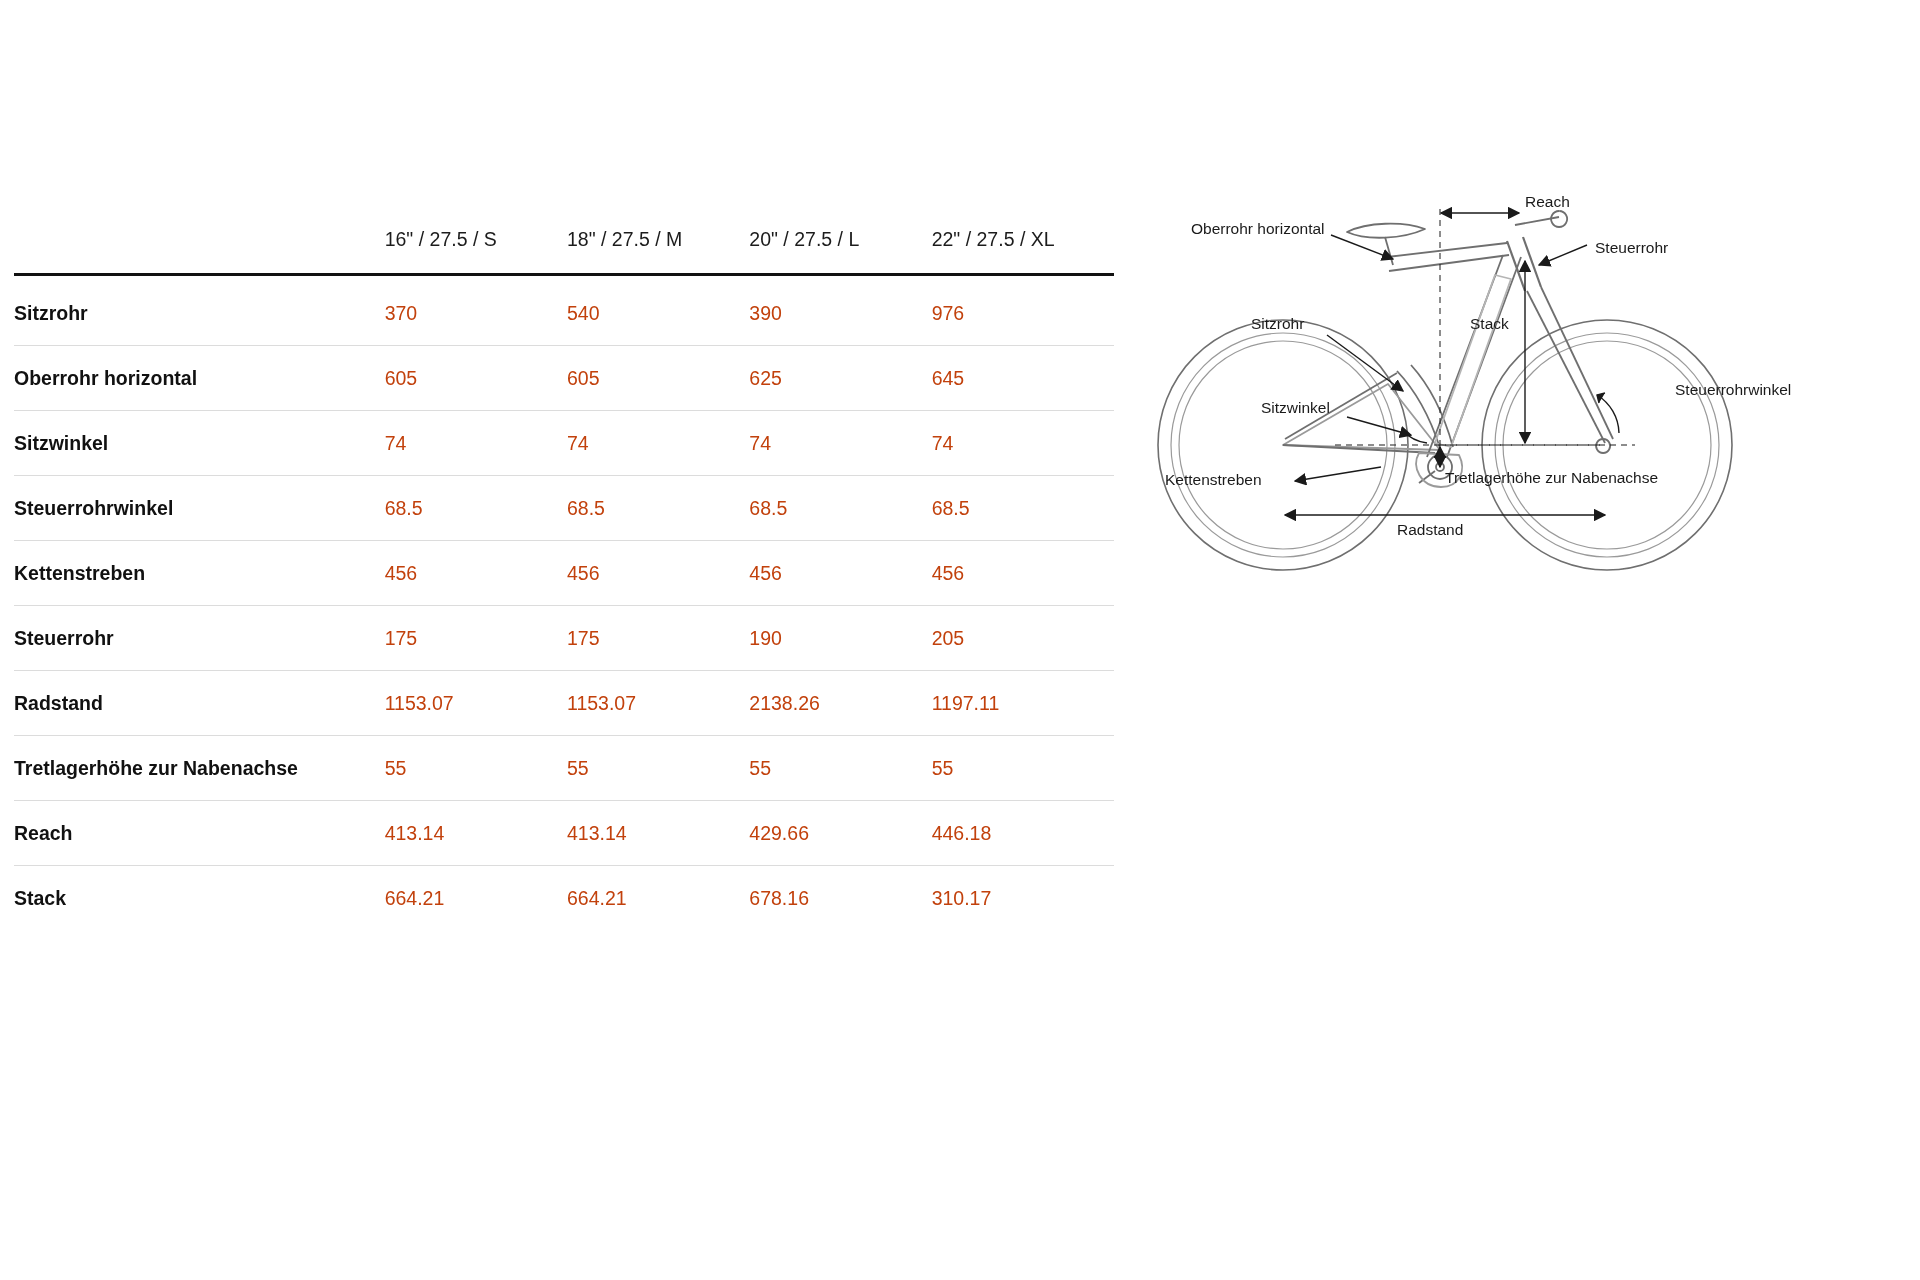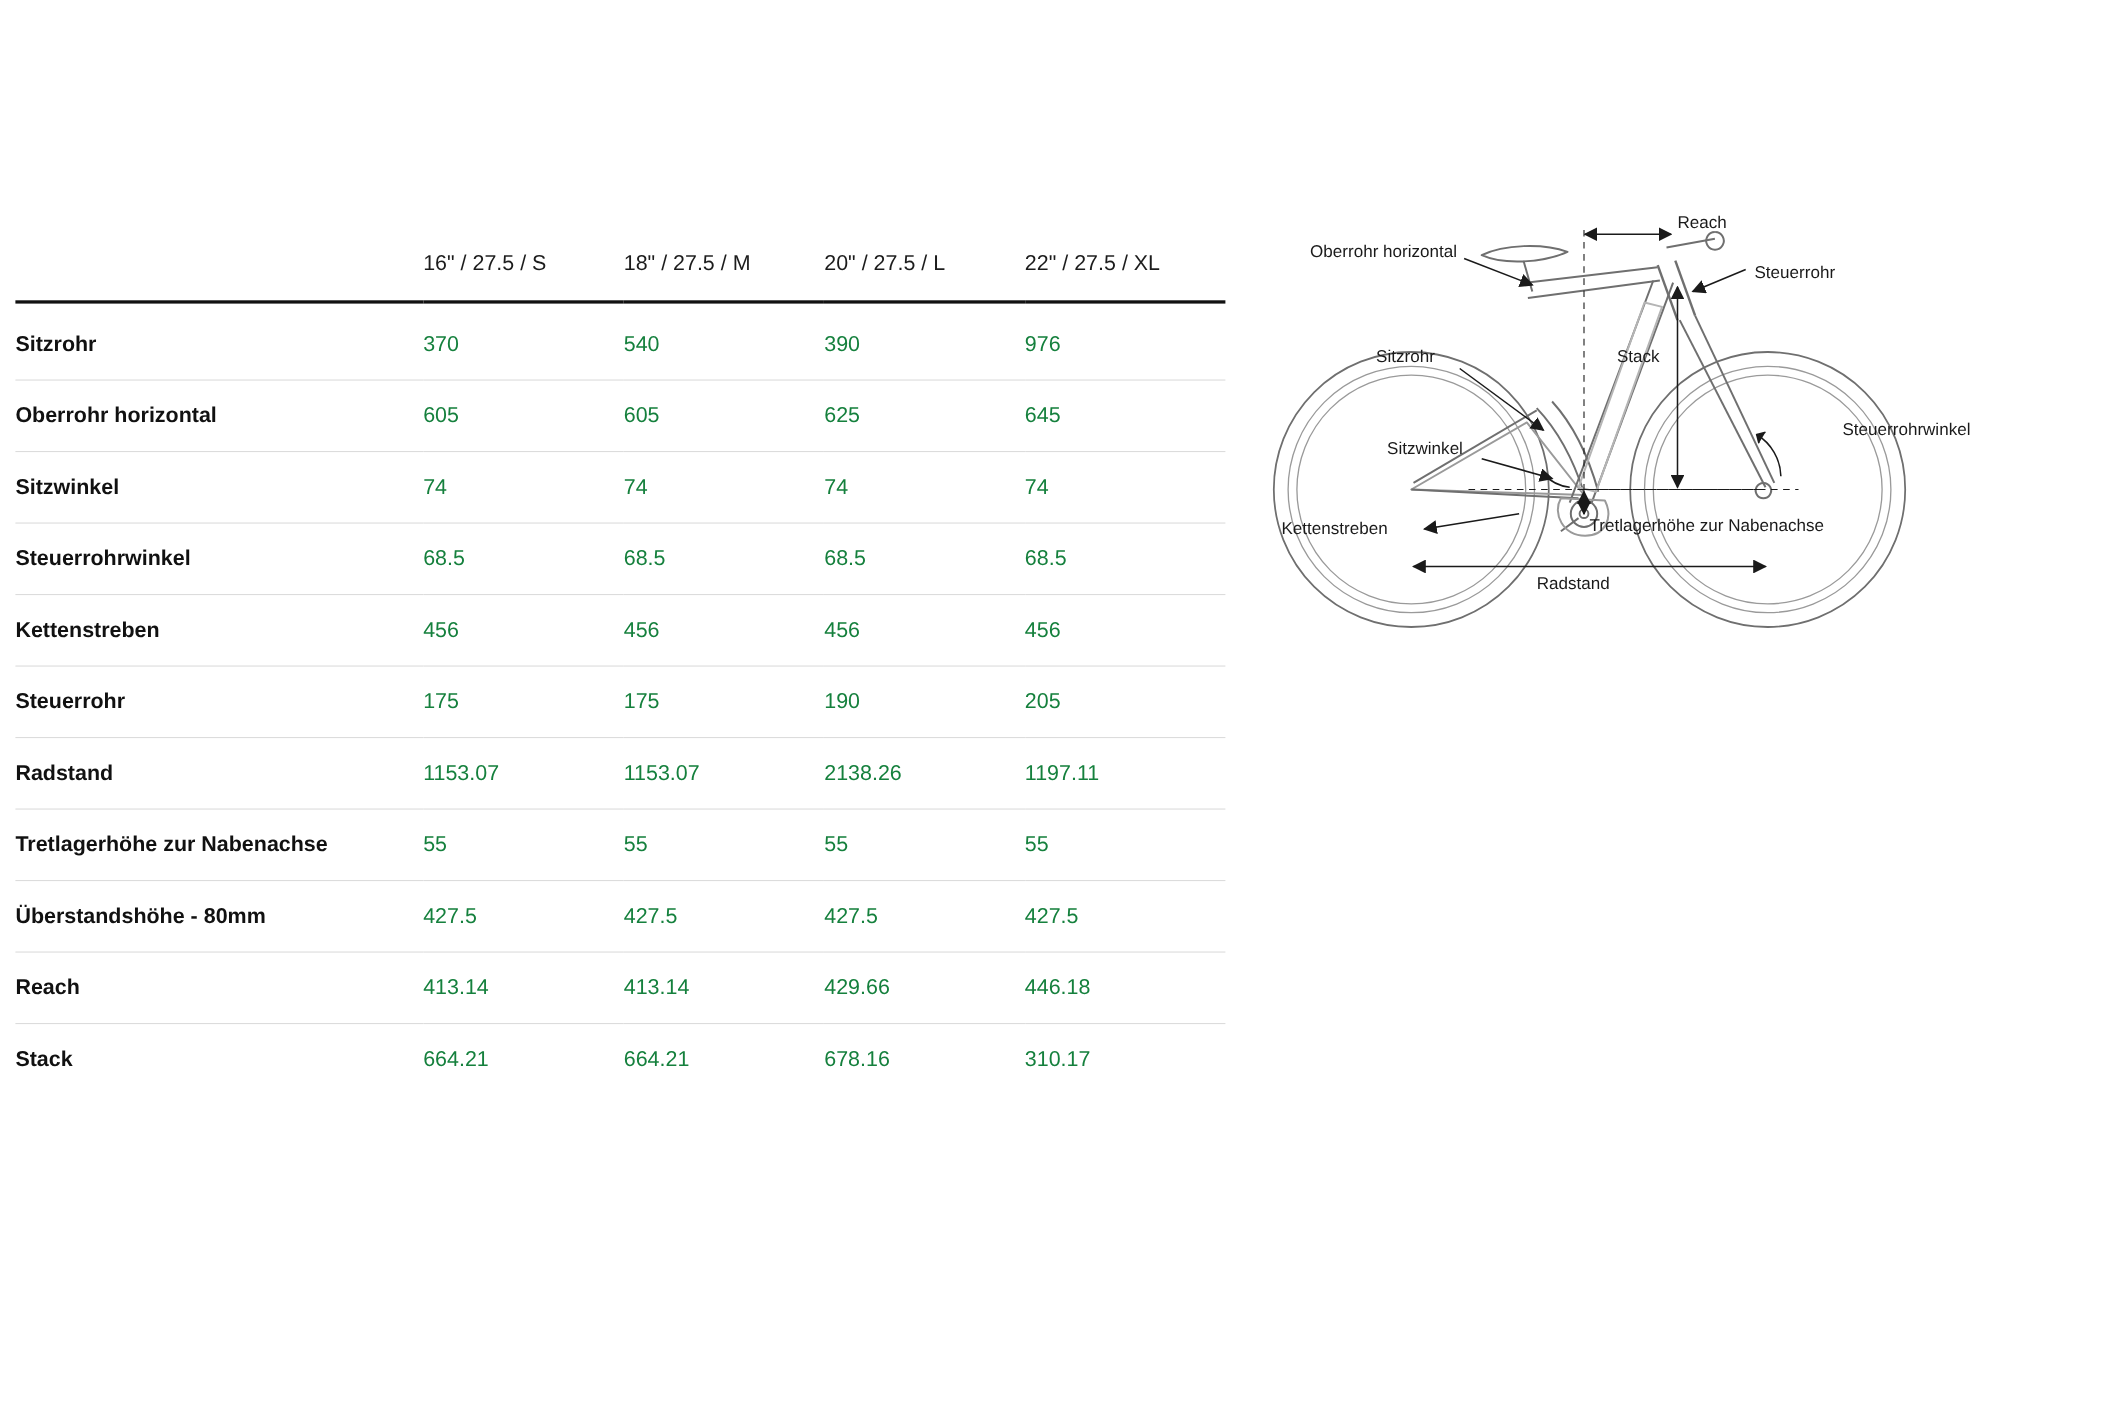--- a/index.html
+++ b/index.html
@@ -44,21 +44,21 @@
     color: #1c1c1c;
     padding: 0 0 22px 0;
     vertical-align: bottom;
   }
   table.geo thead th.lbl { }
   table.geo thead tr {
     border-bottom: 3px solid #111111;
   }
   table.geo tbody td {
     font-size: 19.5px;
-    color: #15803d;
+    color: #c2410c;
     padding: 21px 0 20px 0;
     border-bottom: 1px solid #dcdcdc;
     vertical-align: middle;
   }
   table.geo tbody tr:last-child td {
     border-bottom: none;
   }
   table.geo tbody td.lbl {
     font-weight: bold;
     color: #111111;
@@ -154,27 +154,20 @@
           <td>1153.07</td>
           <td>2138.26</td>
           <td>1197.11</td>
         </tr>
         <tr>
           <td class="lbl">Tretlagerhöhe zur Nabenachse</td>
           <td>55</td>
           <td>55</td>
           <td>55</td>
           <td>55</td>
-        </tr>
-        <tr>
-          <td class="lbl">Überstandshöhe - 80mm</td>
-          <td>427.5</td>
-          <td>427.5</td>
-          <td>427.5</td>
-          <td>427.5</td>
         </tr>
         <tr>
           <td class="lbl">Reach</td>
           <td>413.14</td>
           <td>413.14</td>
           <td>429.66</td>
           <td>446.18</td>
         </tr>
         <tr>
           <td class="lbl">Stack</td>

